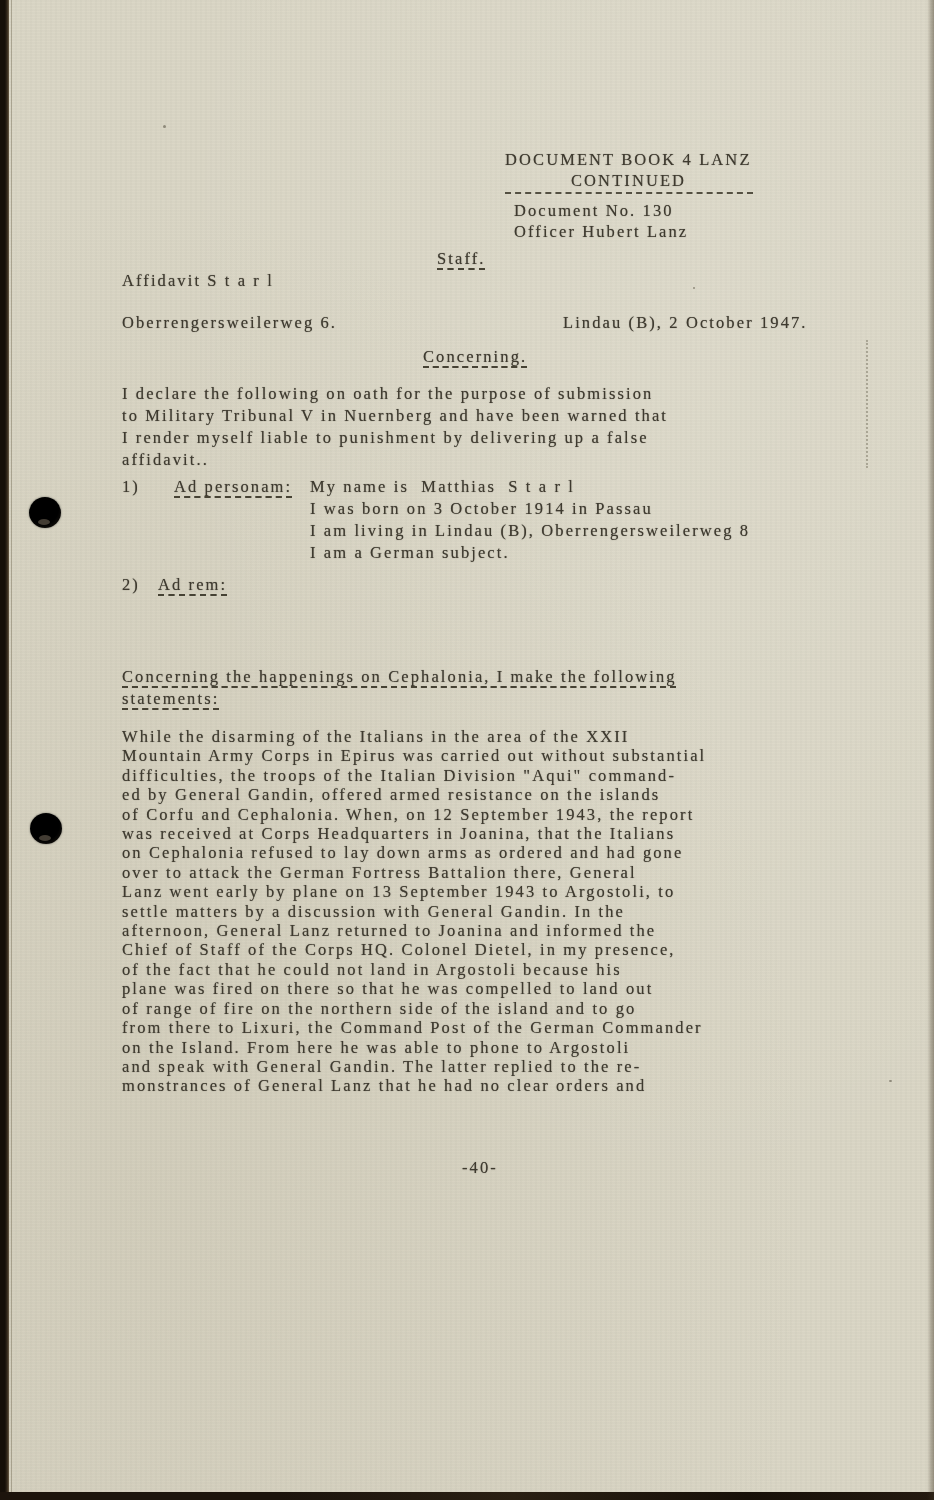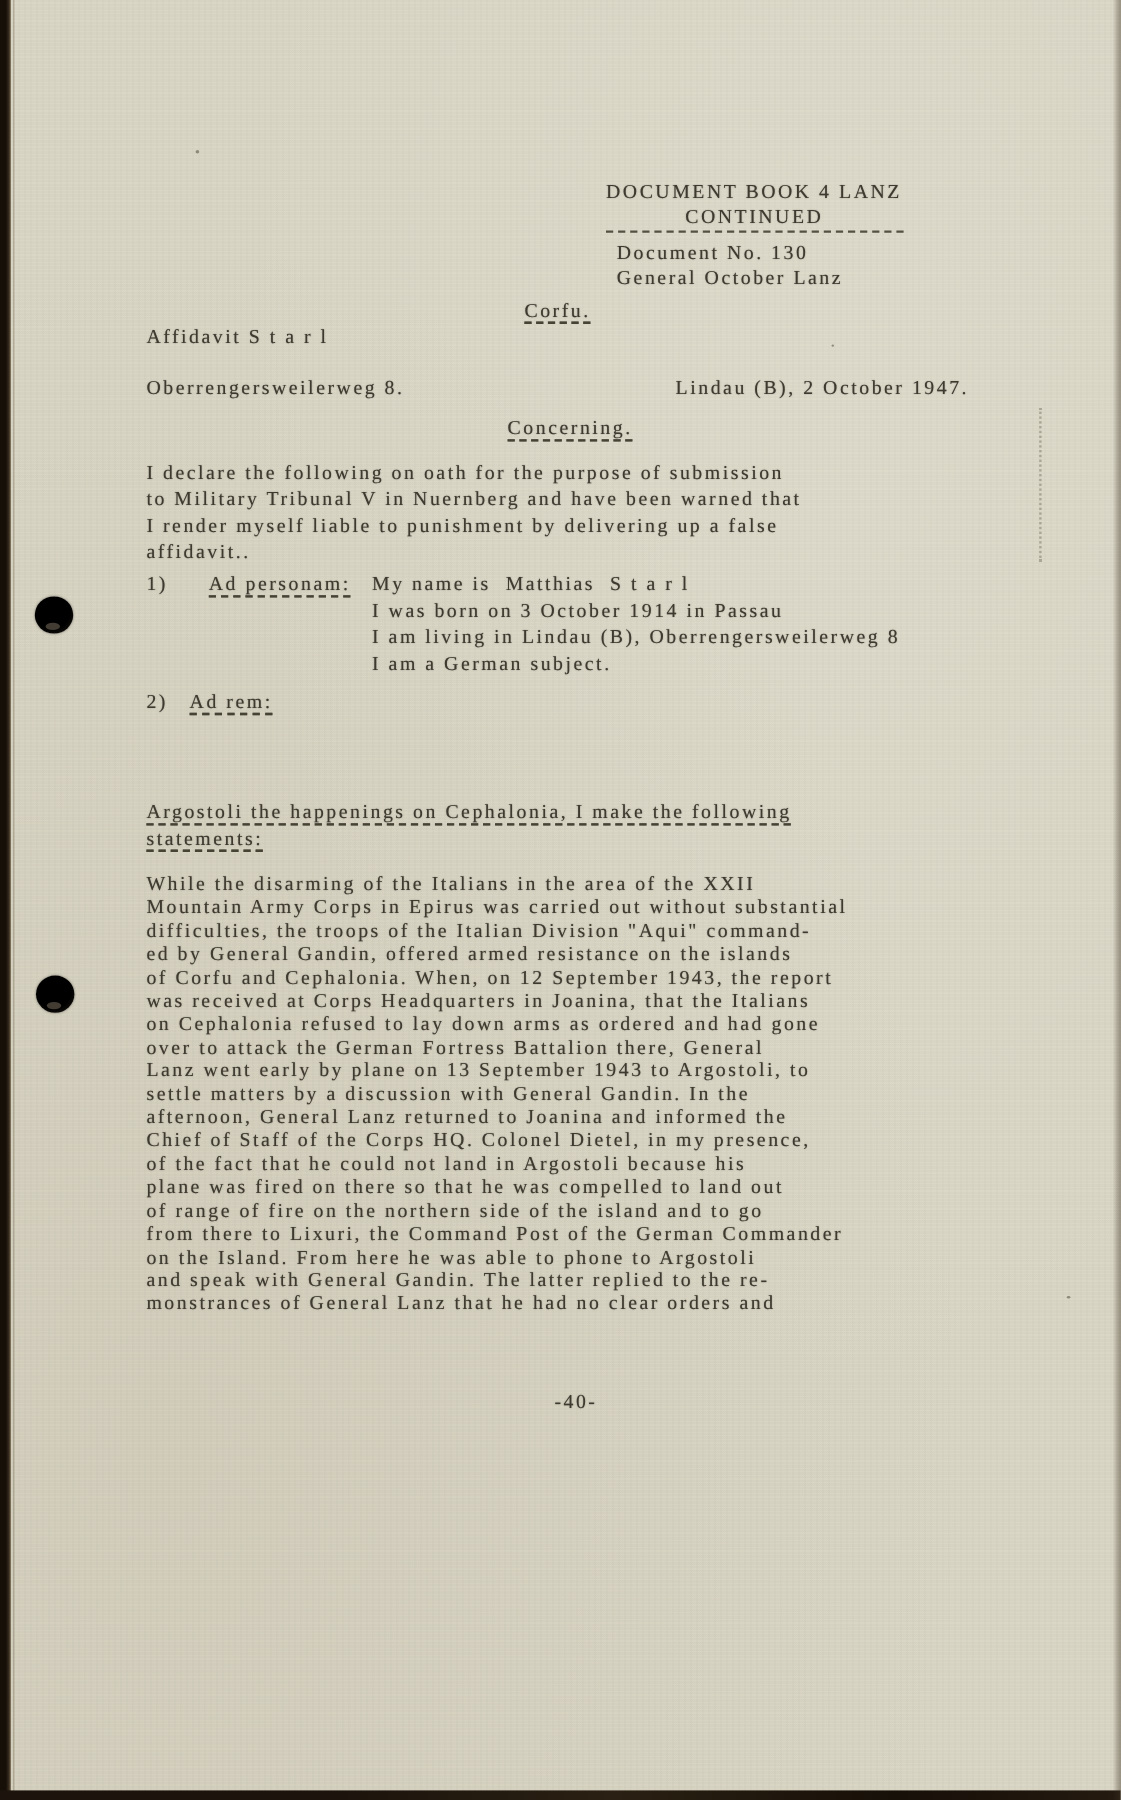--- a/index.html
+++ b/index.html
@@ -88,47 +88,47 @@
 
   <div class="margin-dots"></div>
   <div class="speck" style="left:163px;top:125px;width:3px;height:3px"></div>
   <div class="speck" style="left:693px;top:287px;width:2px;height:2px"></div>
   <div class="speck" style="left:889px;top:1080px;width:3px;height:2px"></div>
 
   <div class="txt" style="left:505px;top:149px">DOCUMENT BOOK 4 LANZ</div>
   <div class="txt" style="left:571px;top:170px">CONTINUED</div>
   <div class="dash-rule" style="left:505px;top:192px;width:248px"></div>
   <div class="txt" style="left:514px;top:200px">Document No. 130</div>
-  <div class="txt" style="left:514px;top:221px">General October Lanz</div>
+  <div class="txt" style="left:514px;top:221px">Officer Hubert Lanz</div>
 
-  <div class="txt u-dash" style="left:437px;top:248px">Corfu.</div>
+  <div class="txt u-dash" style="left:437px;top:248px">Staff.</div>
 
   <div class="txt" style="left:122px;top:270px">Affidavit S t a r l</div>
-  <div class="txt" style="left:122px;top:312px">Oberrengersweilerweg 8.</div>
+  <div class="txt" style="left:122px;top:312px">Oberrengersweilerweg 6.</div>
 
   <div class="txt" style="left:563px;top:312px">Lindau (B), 2 October 1947.</div>
 
   <div class="txt u-dash" style="left:423px;top:346px">Concerning.</div>
 
   <div class="txt" style="left:122px;top:383px;width:790px">I declare the following on oath for the purpose of submission
 to Military Tribunal V in Nuernberg and have been warned that
 I render myself liable to punishment by delivering up a false
 affidavit..</div>
 
   <div class="txt" style="left:122px;top:476px">1)</div>
   <div class="txt u-dash" style="left:174px;top:476px">Ad personam:</div>
   <div class="txt" style="left:310px;top:476px;width:610px">My name is  Matthias  S t a r l
 I was born on 3 October 1914 in Passau
 I am living in Lindau (B), Oberrengersweilerweg 8
 I am a German subject.</div>
 
   <div class="txt" style="left:122px;top:574px">2)</div>
   <div class="txt u-dash" style="left:158px;top:574px">Ad rem:</div>
 
-  <div class="txt u-dash" style="left:122px;top:666px;width:790px">Argostoli the happenings on Cephalonia, I make the following
+  <div class="txt u-dash" style="left:122px;top:666px;width:790px">Concerning the happenings on Cephalonia, I make the following
 statements:</div>
 
   <div class="txt body-txt" style="left:122px;top:727px;width:800px">While the disarming of the Italians in the area of the XXII
 Mountain Army Corps in Epirus was carried out without substantial
 difficulties, the troops of the Italian Division "Aqui" command-
 ed by General Gandin, offered armed resistance on the islands
 of Corfu and Cephalonia. When, on 12 September 1943, the report
 was received at Corps Headquarters in Joanina, that the Italians
 on Cephalonia refused to lay down arms as ordered and had gone
 over to attack the German Fortress Battalion there, General

